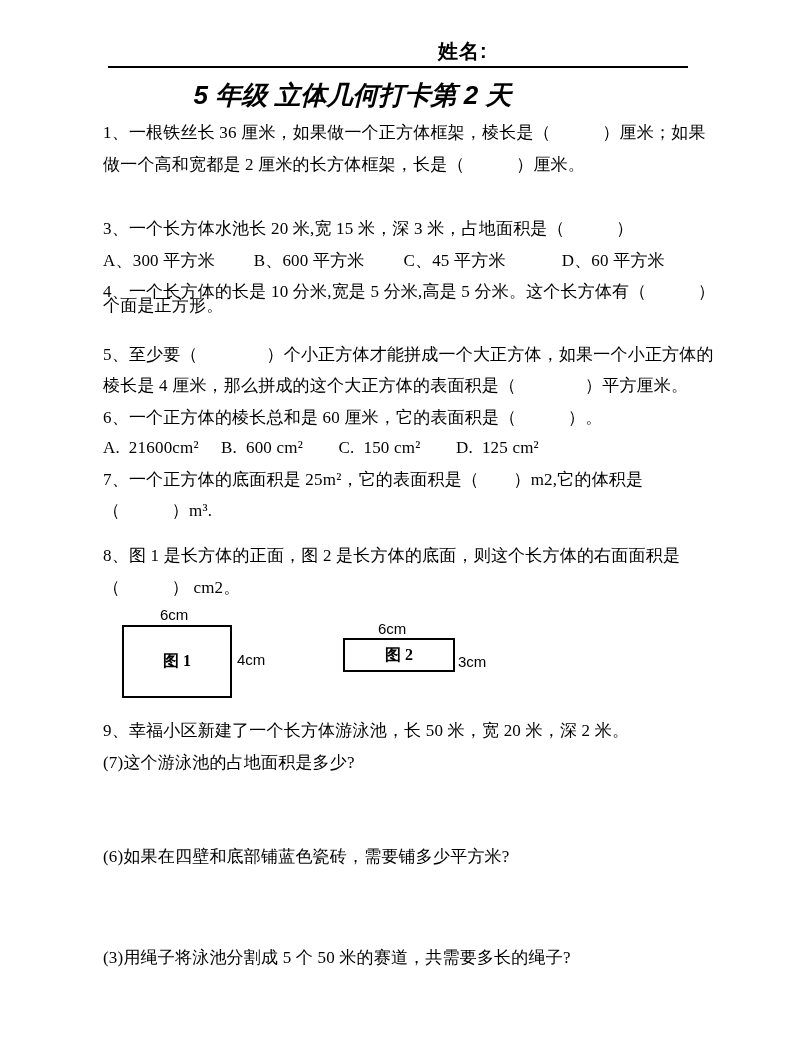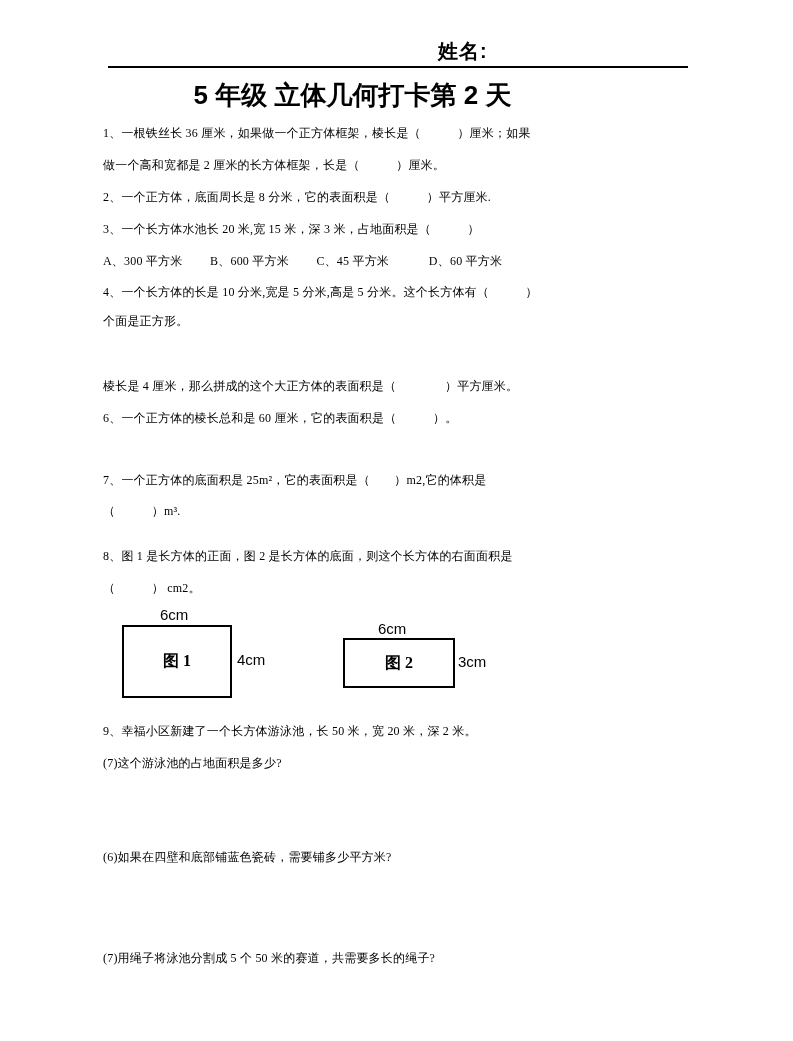--- a/index.html
+++ b/index.html
@@ -35,25 +35,26 @@
   .page-title {
     position: absolute;
     left: 0;
     top: 78px;
     width: 705px;
     text-align: center;
     font-family: "Liberation Sans", "DejaVu Sans", sans-serif;
     font-weight: 700;
     font-size: 26px;
     white-space: pre;
+    font-style: italic;
   }
   .line {
     position: absolute;
     left: 103px;
-    font-size: 12px;
+    font-size: 17px;
     line-height: 22px;
     white-space: pre;
     letter-spacing: 0.2px;
   }
   .fig-rect {
     position: absolute;
     border: 2px solid #000000;
     background: #ffffff;
     display: flex;
     align-items: center;
@@ -75,42 +76,43 @@
 <body>
 
 <div class="page">
 
   <div class="name-label">姓名:</div>
   <div class="header-divider"></div>
   <div class="page-title">5 年级 立体几何打卡第 2 天</div>
 
   <div class="line" style="top:122px">1、一根铁丝长 36 厘米，如果做一个正方体框架，棱长是（　　　）厘米；如果</div>
   <div class="line" style="top:154px">做一个高和宽都是 2 厘米的长方体框架，长是（　　　）厘米。</div>
-  <div class="line" style="top:186px">2、一个正方体，底面周长是 8 分米，它的表面积是（　　　）平方厘米.</div>
   <div class="line" style="top:218px">3、一个长方体水池长 20 米,宽 15 米，深 3 米，占地面积是（　　　）</div>
   <div class="line" style="top:250px">A、300 平方米　　 B、600 平方米　　 C、45 平方米　　　 D、60 平方米</div>
   <div class="line" style="top:281px">4、一个长方体的长是 10 分米,宽是 5 分米,高是 5 分米。这个长方体有（　　　）</div>
-  <div class="line" style="top:310px">个面是正方形。</div>
+  <div class="line" style="top:295px">个面是正方形。</div>
+  <div class="line" style="top:344px">5、至少要（　　　　）个小正方体才能拼成一个大正方体，如果一个小正方体的</div>
   <div class="line" style="top:375px">棱长是 4 厘米，那么拼成的这个大正方体的表面积是（　　　　）平方厘米。</div>
   <div class="line" style="top:407px">6、一个正方体的棱长总和是 60 厘米，它的表面积是（　　　）。</div>
+  <div class="line" style="top:437px">A.  21600cm²     B.  600 cm²        C.  150 cm²        D.  125 cm²</div>
   <div class="line" style="top:469px">7、一个正方体的底面积是 25m²，它的表面积是（　　）m2,它的体积是</div>
   <div class="line" style="top:500px">（　　　）m³.</div>
   <div class="line" style="top:545px">8、图 1 是长方体的正面，图 2 是长方体的底面，则这个长方体的右面面积是</div>
   <div class="line" style="top:577px">（　　　） cm2。</div>
 
   <div class="dim-label" style="left:160px; top:606px">6cm</div>
   <div class="fig-rect" style="left:122px; top:625px; width:110px; height:73px">
     <span class="fig-label">图 1</span>
   </div>
   <div class="dim-label" style="left:237px; top:651px">4cm</div>
 
   <div class="dim-label" style="left:378px; top:620px">6cm</div>
-  <div class="fig-rect" style="left:343px; top:638px; width:112px; height:50px">
+  <div class="fig-rect" style="left:343px; top:638px; width:112px; height:34px">
     <span class="fig-label">图 2</span>
   </div>
   <div class="dim-label" style="left:458px; top:653px">3cm</div>
 
   <div class="line" style="top:720px">9、幸福小区新建了一个长方体游泳池，长 50 米，宽 20 米，深 2 米。</div>
   <div class="line" style="top:752px">(7)这个游泳池的占地面积是多少?</div>
   <div class="line" style="top:846px">(6)如果在四壁和底部铺蓝色瓷砖，需要铺多少平方米?</div>
-  <div class="line" style="top:947px">(7)用绳子将泳池分割成 5 个 50 米的赛道，共需要多长的绳子?</div>
+  <div class="line" style="top:947px">(3)用绳子将泳池分割成 5 个 50 米的赛道，共需要多长的绳子?</div>
 
 </div>
 
 </body></html>

